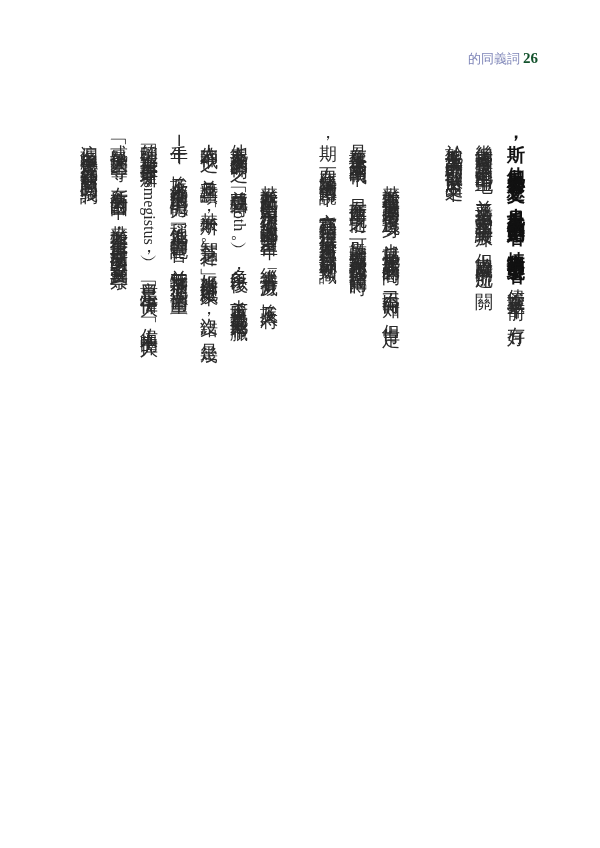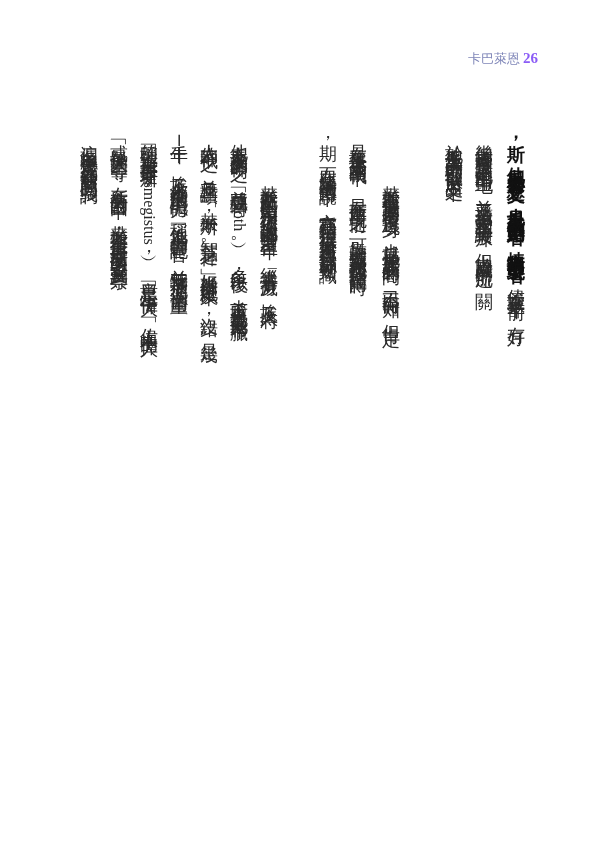--- a/index.html
+++ b/index.html
@@ -4,41 +4,41 @@
 <style>
   html, body { margin: 0; padding: 0; background: #ffffff; }
   body { width: 600px; height: 848px; position: relative; overflow: hidden; }
   .header {
     position: absolute; top: 50px; right: 62px;
     font-family: "DejaVu Sans", sans-serif; font-size: 13px;
     color: #7f86b8; white-space: nowrap;
   }
   .header .pg {
     font-family: "Liberation Serif", serif; font-weight: bold;
-    color: #8b5cf6; font-size: 15px; margin-left: 3px;
+    color: #14532d; font-size: 15px; margin-left: 3px;
   }
   .col {
     position: absolute; top: 130px;
     writing-mode: vertical-rl;
     font-family: "DejaVu Sans", sans-serif;
     font-size: 18px; line-height: 20px; letter-spacing: 2.5px;
     color: #2a2a2a; white-space: nowrap;
     width: 22px;
   }
   .col.bold { font-weight: bold; color: #111; }
   .col.indent { top: 171px; }
   .latin {
     font-family: "Liberation Serif", serif; font-size: 16px; letter-spacing: 0;
   }
 </style>
 </head>
 <body>
 
 <div class="header">
-  <span>卡巴萊恩</span><span class="pg">26</span>
+  <span>的同義詞</span><span class="pg">26</span>
 </div>
 
 <div class="col bold" style="left:504px;"><span>斯，他是奧祕智慧之父，也是占星術的創始者、煉金術的發現者。</span><span style="font-weight:normal;color:#2a2a2a;">儘管在數千年前，有好</span></div>
 
 <div class="col" style="left:472px;">幾個古國宣稱該國是他的出生地，並為了這項榮譽相互爭論駁斥，但由於歲月的流逝，關</div>
 <div class="col" style="left:442px;">於他生平故事的細節已散佚於歷史之中。</div>
 
 <div class="col indent" style="left:379px;">赫米斯在這個世界的最後一次現身，也就是他旅居埃及的時間，已不得而知，但肯定</div>
 <div class="col" style="left:346px;">是在埃及最古老的朝代中──早在摩西出現之前。可靠的權威專家認為他與亞伯拉罕同時</div>
 <div class="col" style="left:316px;">期，而在悠遠的猶太傳說中，亦宣稱亞伯拉罕獲得赫米斯親自傳授部分神祕知識。</div>

